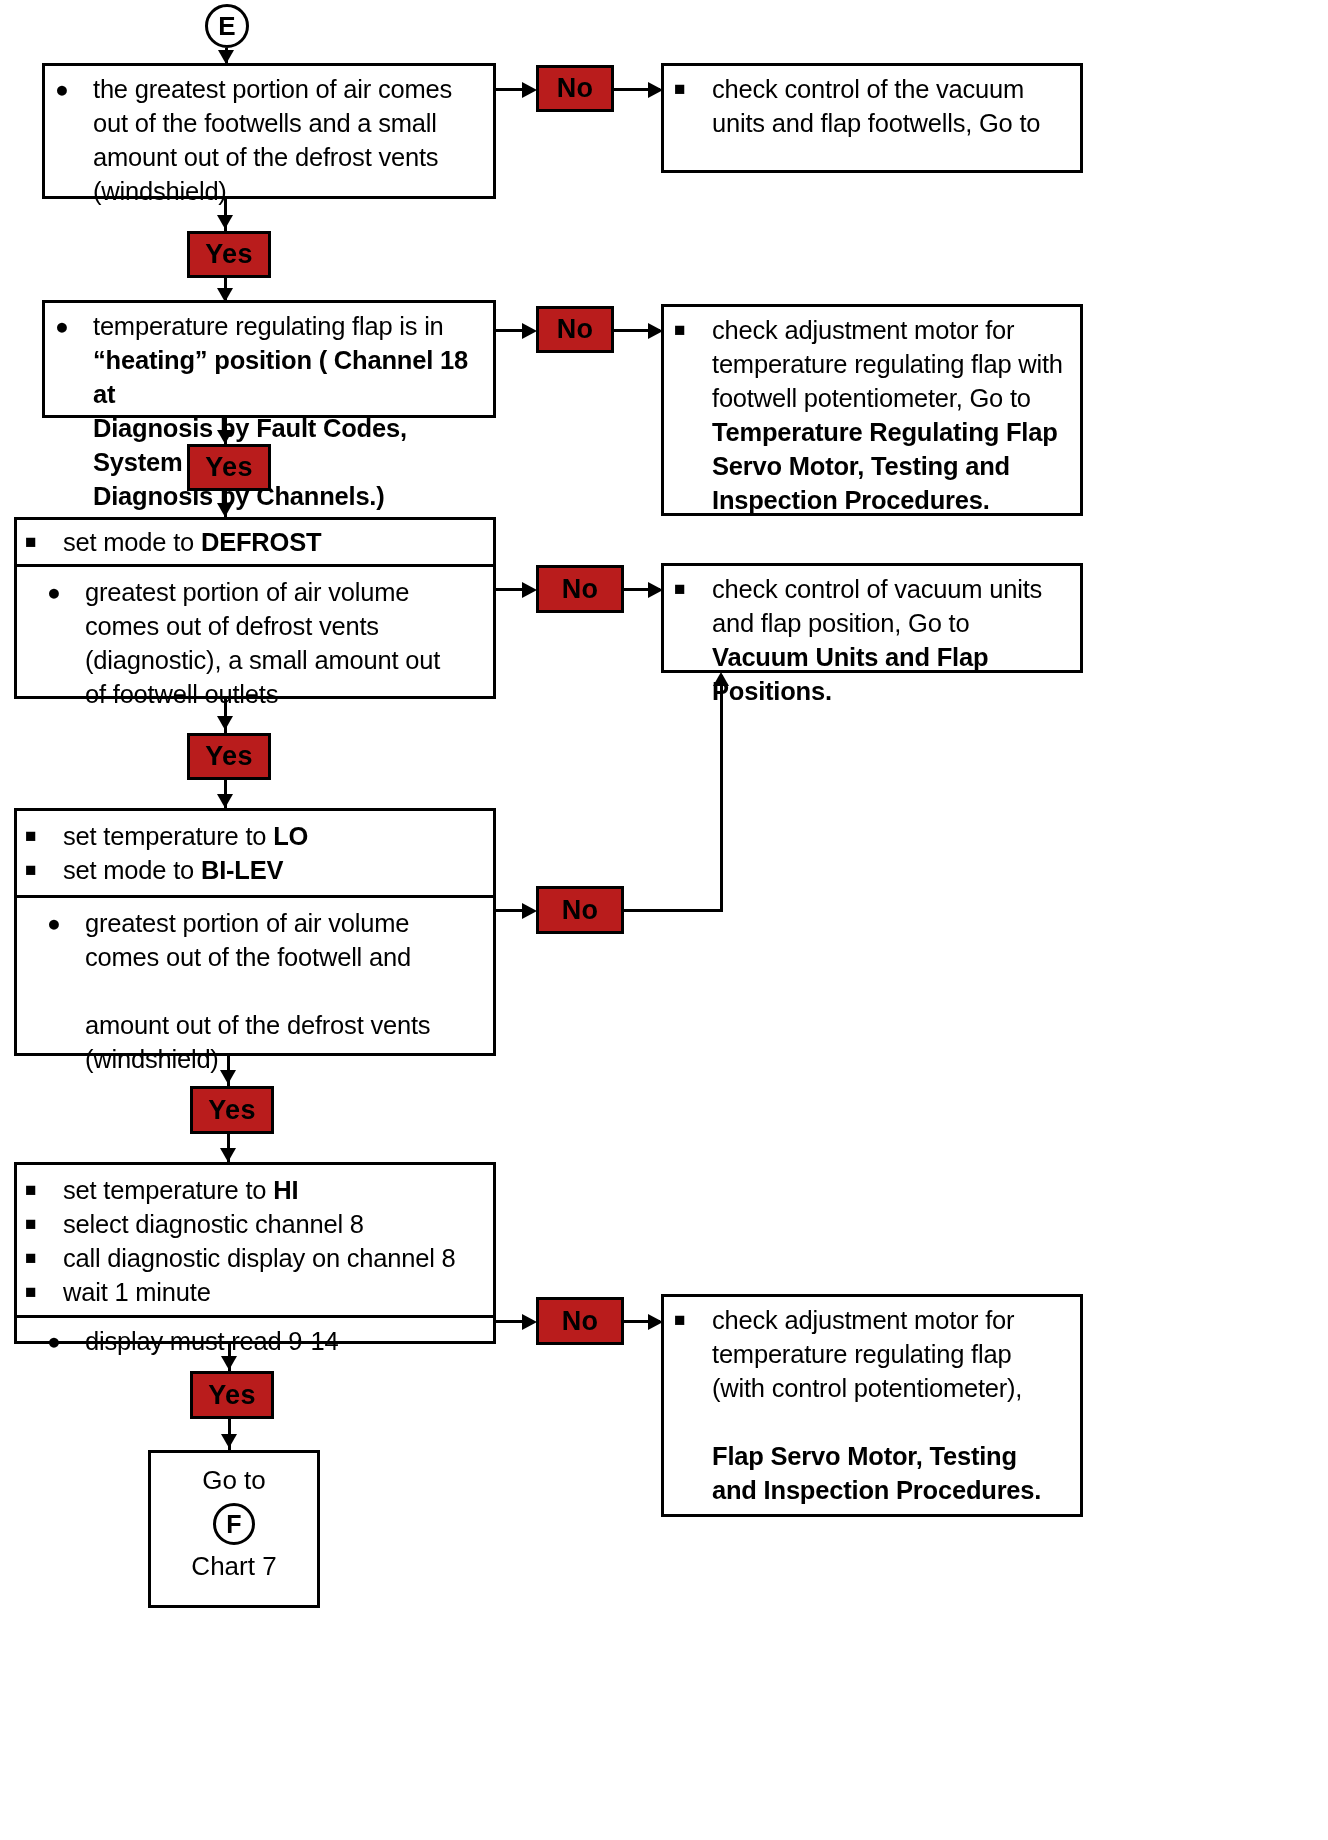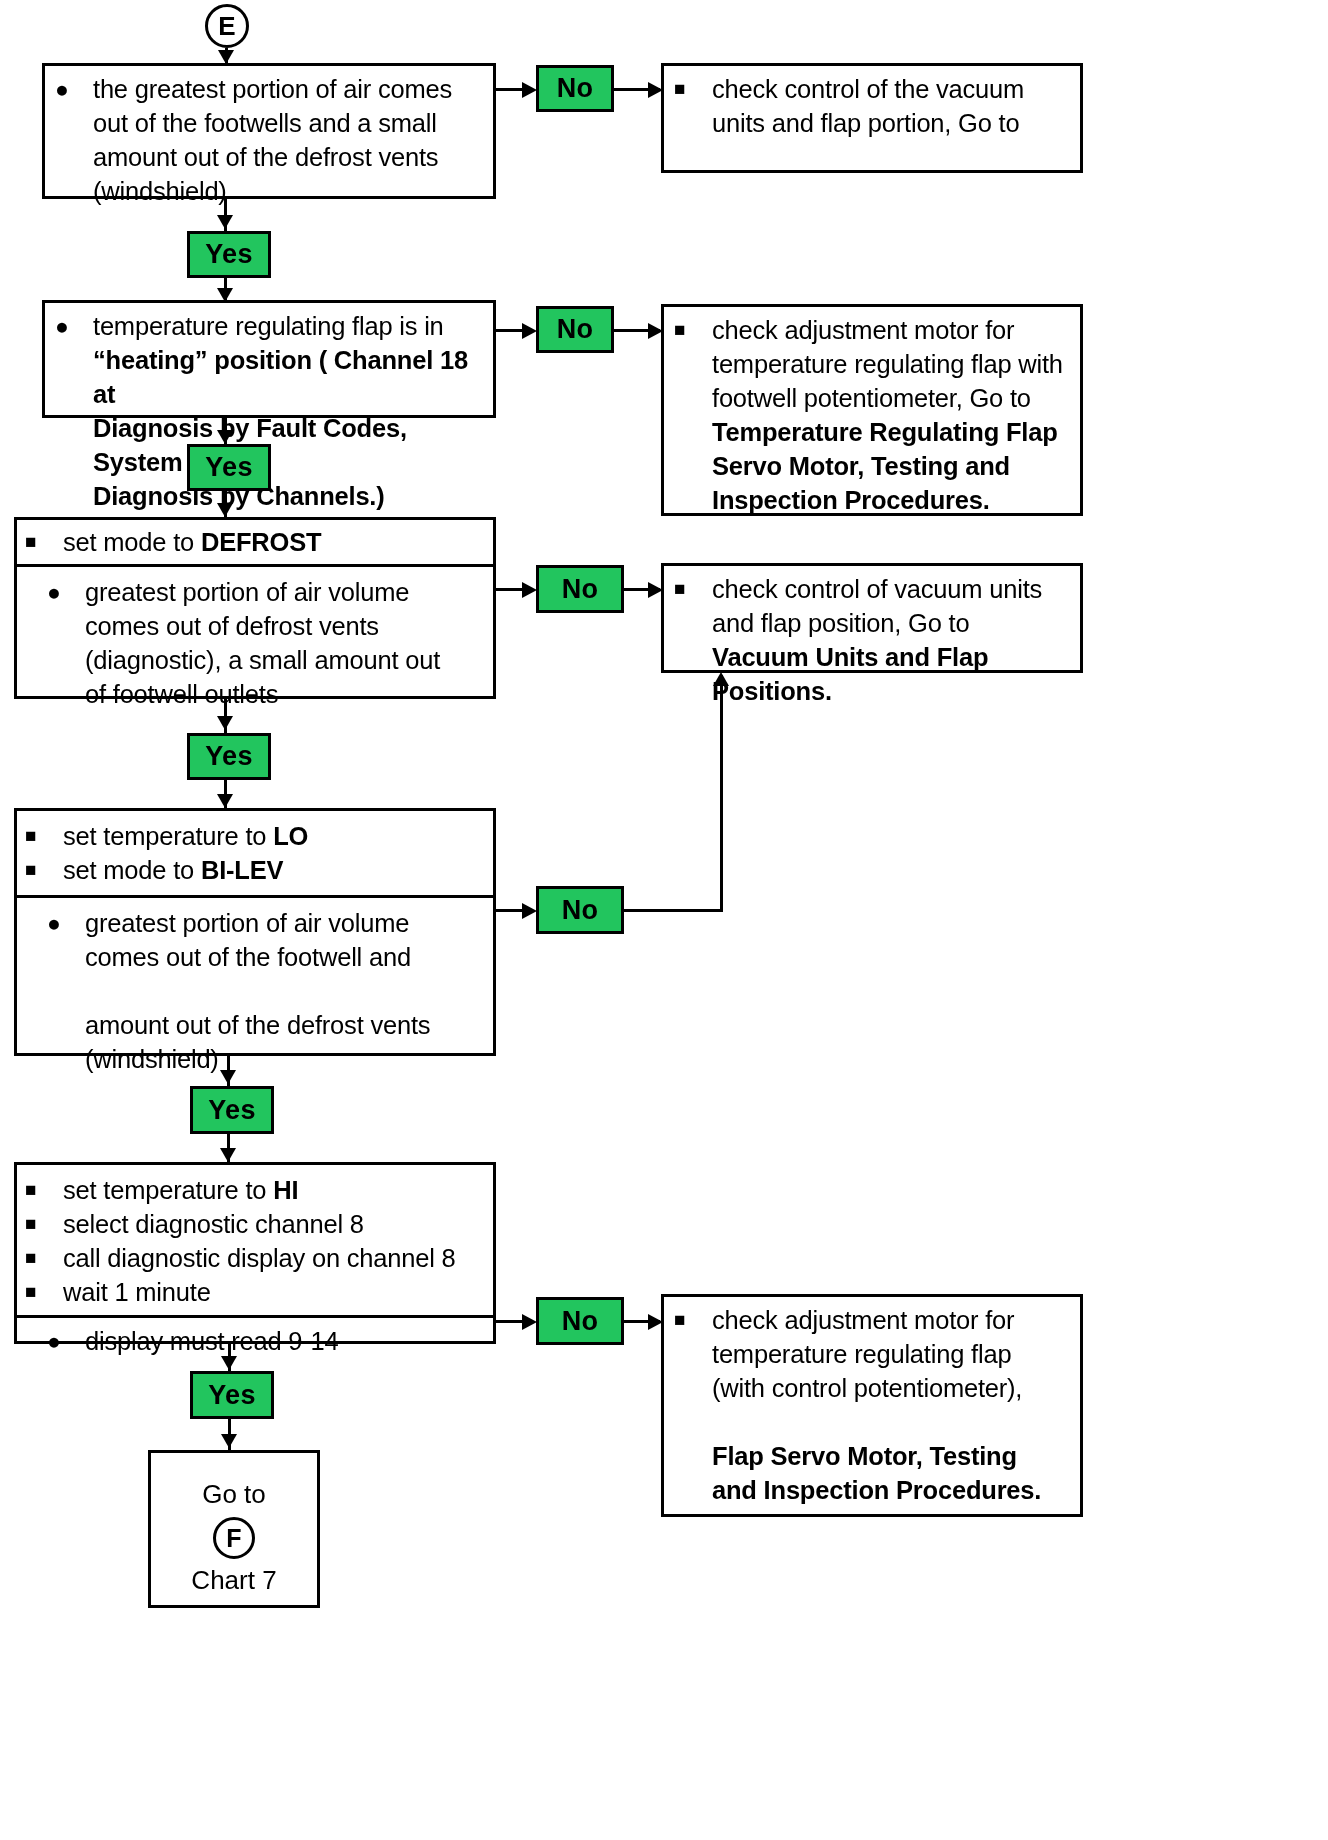--- a/index.html
+++ b/index.html
@@ -42,21 +42,21 @@
   .line .tx{flex:1 1 auto;}
   .b{font-weight:bold;}
 
   
   .indent1 .mk{width:38px;}
 
   
   .lbl{
     position:absolute;
     border:3px solid #000;
-    background:#22c55e;
+    background:#b91c1c;
     box-sizing:border-box;
     display:flex;align-items:center;justify-content:center;
     font-weight:bold;
     font-size:27px;
     letter-spacing:0.3px;
   }
 
   
   .conn{
     position:absolute;
@@ -68,21 +68,21 @@
     box-sizing:border-box;
   }
 
   
   .goto{
     position:absolute;
     border:3px solid #000;
     background:#fff;
     box-sizing:border-box;
     display:flex;flex-direction:column;align-items:center;justify-content:flex-start;
-    padding-top:24px;
+    padding-top:10px;
     font-size:26px;
     line-height:34px;
   }
   .goto .circ{
     width:42px;height:42px;margin:6px 0 4px 0;
     border:3.5px solid #000;border-radius:50%;
     display:flex;align-items:center;justify-content:center;
     font-weight:bold;font-size:25px;
     box-sizing:border-box;
   }
@@ -141,21 +141,21 @@
   </div>
   <div class="hline" style="left:614px;top:88px;width:46px;"></div>
   <div class="arrowR" style="left:648px;top:82px;"></div>
 
   <div class="box" style="left:661px;top:63px;width:422px;height:110px;">
     <div class="seg">
       <div class="line indent1">
         <span class="mk">■</span>
         <span class="tx">
           <span>check control of the vacuum</span><br>
-          <span>units and flap portion, Go to</span><br>
+          <span>units and flap footwells, Go to</span><br>
         </span>
       </div>
     </div>
   </div>
 
   <div class="vline" style="left:224px;top:199px;height:34px;"></div>
   <div class="arrowD" style="left:217px;top:215px;"></div>
   <div class="lbl" style="left:187px;top:231px;width:84px;height:47px;">
     <span>Yes</span>
   </div>

